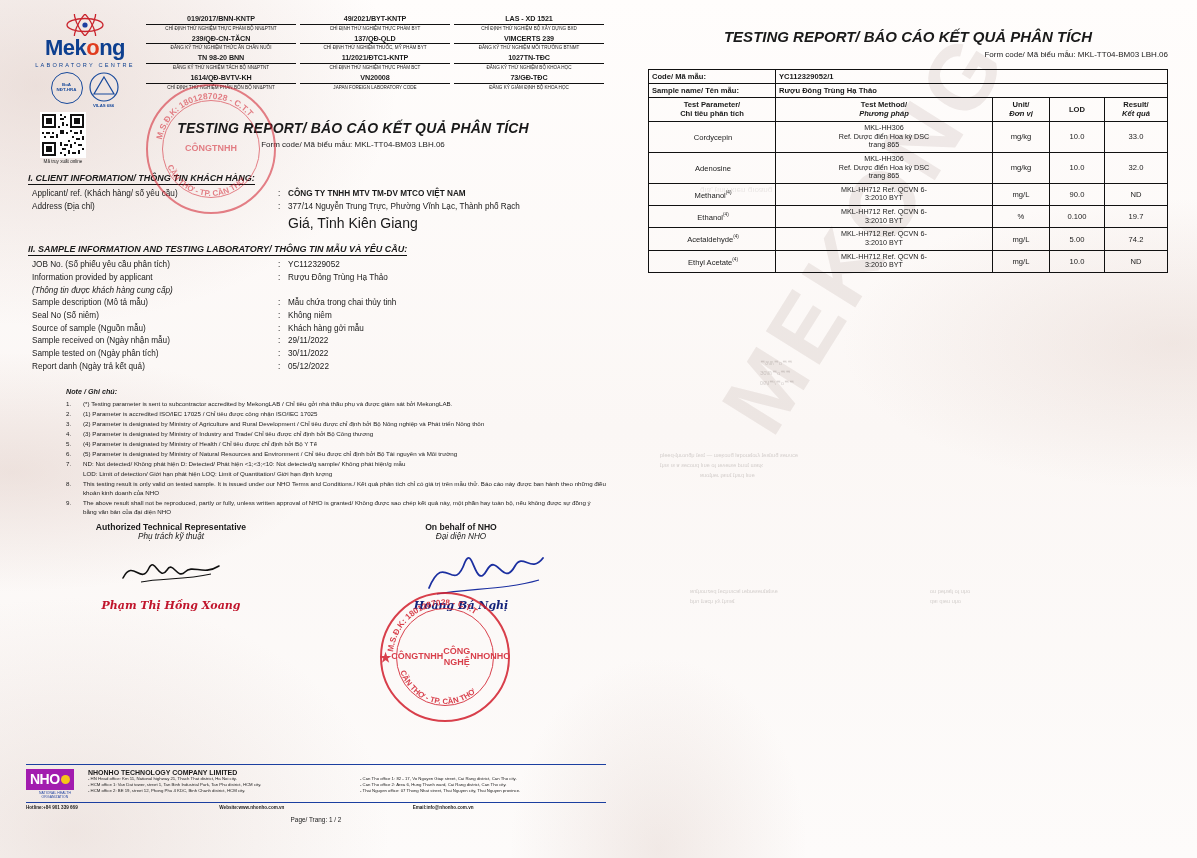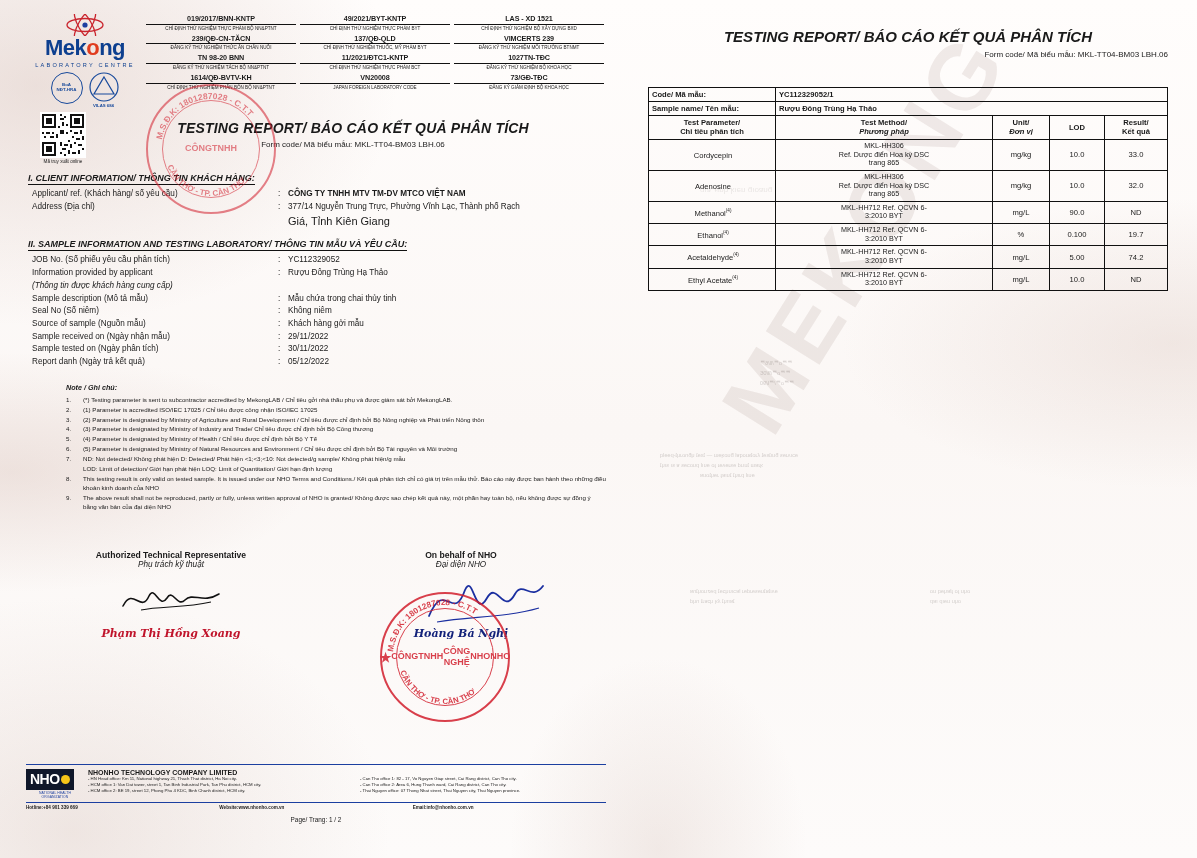--- a/index.html
+++ b/index.html
@@ -63,30 +63,30 @@
   .rpt-title{font-size:14px;font-weight:bold;font-style:italic;letter-spacing:.2px;}
   .rpt-form{font-size:8px;margin-top:4px;}
 
   .sec-title{font-size:9px;font-weight:bold;font-style:italic;margin:9px 0 3px 2px;border-bottom:1px solid #111;display:inline-block;padding-bottom:1px;}
   .kv{display:flex;font-size:8.2px;line-height:1.55;padding-left:6px;justify-content:flex-end;}
   .kv .k{width:246px;flex:0 0 246px;}
   .kv .c{width:10px;flex:0 0 10px;}
   .kv .v{flex:1;}
   .kv .v.bold{font-weight:bold;}
   .kv .sub{font-style:italic;}
-  .kv-cont{font-size:11px;padding-left:262px;line-height:1.55;}
+  .kv-cont{font-size:14px;padding-left:262px;line-height:1.55;}
 
   .note-title{font-size:7.2px;font-weight:bold;font-style:italic;margin:14px 0 3px 40px;}
   .notes{margin:0 0 0 40px;padding:0;list-style:none;font-size:6.2px;line-height:1.5;}
   .notes li{display:flex;margin-bottom:.6px;}
   .notes li .num{width:17px;flex:0 0 17px;}
   .notes li .txt{flex:1;}
   .sup{font-size:4.6px;vertical-align:super;}
 
-  .sigs{display:flex;margin-top:38px;}
+  .sigs{display:flex;margin-top:6px;}
   .sigcol{flex:1;text-align:center;position:relative;}
   .sig-h1{font-size:8.6px;font-weight:bold;}
   .sig-h2{font-size:8.2px;font-style:italic;}
   .sig-name{font-size:11px;color:#c0142b;font-family:"DejaVu Serif", serif;font-style:italic;font-weight:bold;margin-top:58px;}
   .sig-name.blue{color:#13227a;}
   .ink{position:absolute;left:50%;transform:translateX(-50%);top:26px;}
 
   
   .stamp{
     position:absolute;width:126px;height:126px;border-radius:50%;
@@ -106,38 +106,38 @@
 
   .stamp-top-left{left:146px;top:84px;}
   .stamp-bottom{left:380px;top:592px;}
 
   
   .footer{position:absolute;left:26px;top:764px;width:580px;}
   .fline{border-top:1.6px solid #1b3fa0;}
   .frow{display:flex;padding-top:4px;}
   .nho-logo{width:58px;flex:0 0 58px;}
   .nho-badge{
-    background:#0f172a;color:#fff;font-size:14px;font-weight:bold;
+    background:#a21caf;color:#fff;font-size:14px;font-weight:bold;
     padding:2px 4px 3px 4px;letter-spacing:-.5px;display:inline-block;position:relative;
   }
   .nho-badge .dot{display:inline-block;width:9px;height:9px;border-radius:50%;background:#f5c518;margin-left:1px;}
   .nho-cap{font-size:3.4px;color:#1b3fa0;text-align:center;margin-top:1px;letter-spacing:.1px;}
   .fcol{flex:1;padding-left:4px;}
   .fcompany{font-size:7px;font-weight:bold;}
   .faddr{font-size:4.3px;line-height:1.45;}
   .fcol2{width:246px;flex:0 0 246px;font-size:4.3px;line-height:1.45;padding-top:7px;}
   .fhot{display:flex;font-size:4.6px;font-weight:bold;border-top:.7px solid #1b3fa0;margin-top:3px;padding-top:2px;}
   .fhot div{flex:1;}
   .page-no{text-align:center;font-size:6.4px;margin-top:6px;}
 
   
   .right{position:absolute;left:648px;top:28px;width:520px;}
   .r-title{text-align:center;font-size:15px;font-weight:bold;font-style:italic;}
   .r-form{text-align:right;font-size:8px;margin-top:5px;}
-  table.res{border-collapse:collapse;width:100%;margin-top:28px;font-size:7.6px;}
+  table.res{border-collapse:collapse;width:100%;margin-top:10px;font-size:7.6px;}
   table.res td,table.res th{border:1px solid #111;padding:2px 3px;vertical-align:middle;}
   .res .lbl{font-weight:bold;width:120px;}
   .res .hdr-cell{text-align:center;font-weight:bold;font-size:7.6px;line-height:1.25;}
   .res .c{text-align:center;}
   .res .param{padding-left:5px;text-align:center;}
   .res .meth{text-align:center;font-size:7.2px;line-height:1.2;}
   .res-name{font-weight:bold;}
 
   
   .bleed{
@@ -539,21 +539,21 @@
           </th>
           <th class="hdr-cell" style="width:50px">
             <div>Unit/</div>
             <div style="font-style:italic">Đơn vị</div>
           </th>
           <th class="hdr-cell" style="width:48px">
             <div>LOD</div>
           </th>
           <th class="hdr-cell" style="width:56px">
             <div>Result/</div>
-            <div style="">Kết quả</div>
+            <div style="font-style:italic">Kết quả</div>
           </th>
         </tr>
 
         <tr>
           <td class="param"><span>Cordycepin</span><span class="sup"></span></td>
           <td class="meth">
             <div>MKL-HH306</div>
             <div>Ref. Dược điển Hoa kỳ DSC</div>
             <div>trang 865</div>
           </td>

